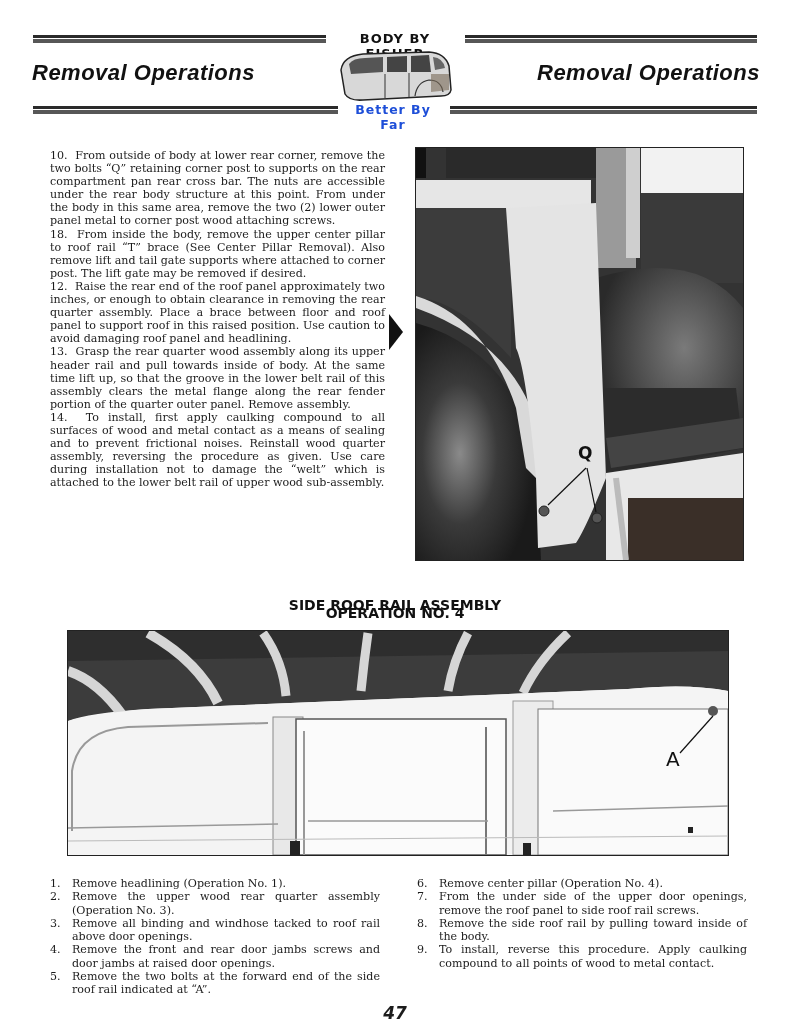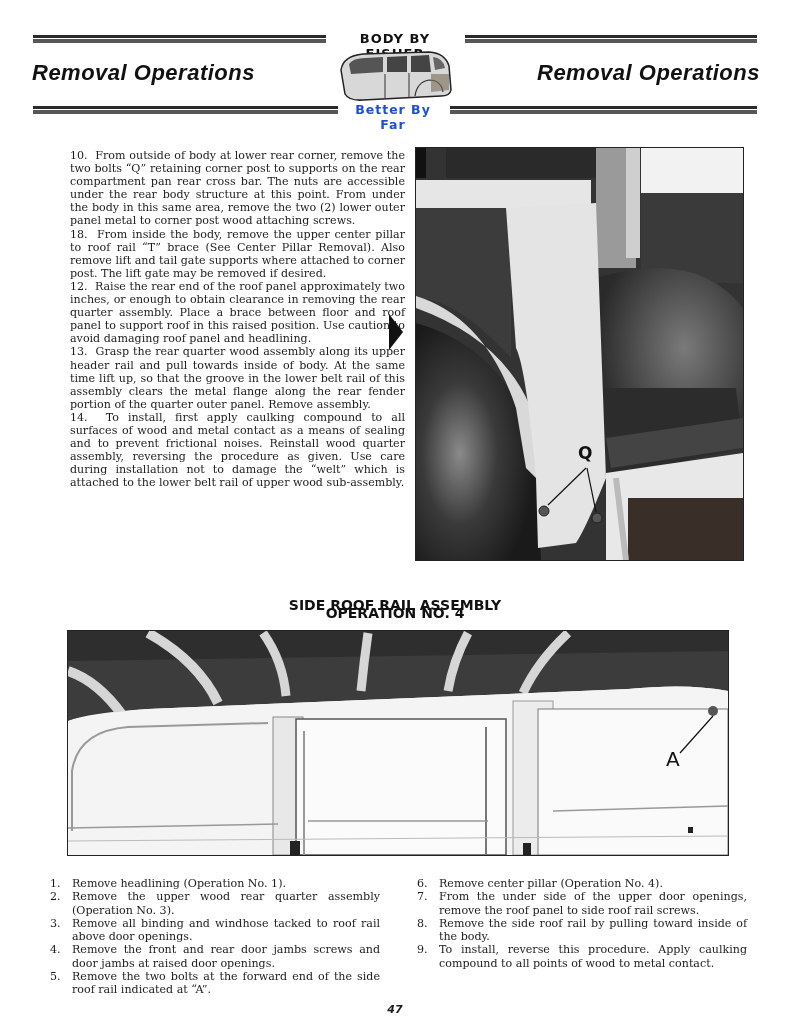--- a/index.html
+++ b/index.html
@@ -31,21 +31,21 @@
   .list .item { display:flex; }
   .list .num { width:22px; flex:0 0 22px; }
   .list .txt { flex:1; text-align:justify; }
 
   .photo { position:absolute; border:1px solid #222; overflow:hidden; }
   .arrow { position:absolute; left:389px; top:314px; width:0; height:0;
            border-top:18px solid transparent; border-bottom:18px solid transparent;
            border-left:14px solid #111; }
   .page-num { position:absolute; top:1003px; left:0; width:790px; text-align:center;
               font-family:"DejaVu Sans", sans-serif; font-weight:bold; font-style:italic;
-              font-size:11px; }
+              font-size:17px; }
   .callout { position:absolute; font-family:"DejaVu Sans", sans-serif; font-size:17px;
              font-weight:bold; color:#111; }
 </style>
 </head>
 <body>
 
 <div>
   <div class="stripe" style="left:33px;top:35px;width:293px;">
       <div class="l1"></div>
       <div class="l2"></div>
@@ -75,21 +75,21 @@
       <div class="l1"></div>
       <div class="l2"></div>
     </div>
   <div class="stripe" style="left:450px;top:106px;width:307px;">
       <div class="l1"></div>
       <div class="l2"></div>
     </div>
   <div class="hdr-slogan">Better By Far</div>
 </div>
 
-<div class="col-text" style="left:50px;top:149px;width:335px;margin-left:20px;">
+<div class="col-text" style="left:50px;top:149px;width:335px;">
   <p><span>10.</span>&nbsp; <span>From outside of body at lower rear corner, remove the two bolts “Q” retaining corner post to supports on the rear compartment pan rear cross bar. The nuts are accessible under the rear body structure at this point. From under the body in this same area, remove the two (2) lower outer panel metal to corner post wood attaching screws.</span></p>
   <p><span>18.</span>&nbsp; <span>From inside the body, remove the upper center pillar to roof rail “T” brace (See Center Pillar Removal). Also remove lift and tail gate supports where attached to corner post. The lift gate may be removed if desired.</span></p>
   <p><span>12.</span>&nbsp; <span>Raise the rear end of the roof panel approximately two inches, or enough to obtain clearance in removing the rear quarter assembly. Place a brace between floor and roof panel to support roof in this raised position. Use caution to avoid damaging roof panel and headlining.</span></p>
   <p><span>13.</span>&nbsp; <span>Grasp the rear quarter wood assembly along its upper header rail and pull towards inside of body. At the same time lift up, so that the groove in the lower belt rail of this assembly clears the metal flange along the rear fender portion of the quarter outer panel. Remove assembly.</span></p>
   <p><span>14.</span>&nbsp; <span>To install, first apply caulking compound to all surfaces of wood and metal contact as a means of sealing and to prevent frictional noises. Reinstall wood quarter assembly, reversing the procedure as given. Use care during installation not to damage the “welt” which is attached to the lower belt rail of upper wood sub-assembly.</span></p>
 </div>
 
 <div class="arrow"></div>
 
 <div class="photo" style="left:415px;top:147px;width:327px;height:412px;background:#2b2b2b;">

